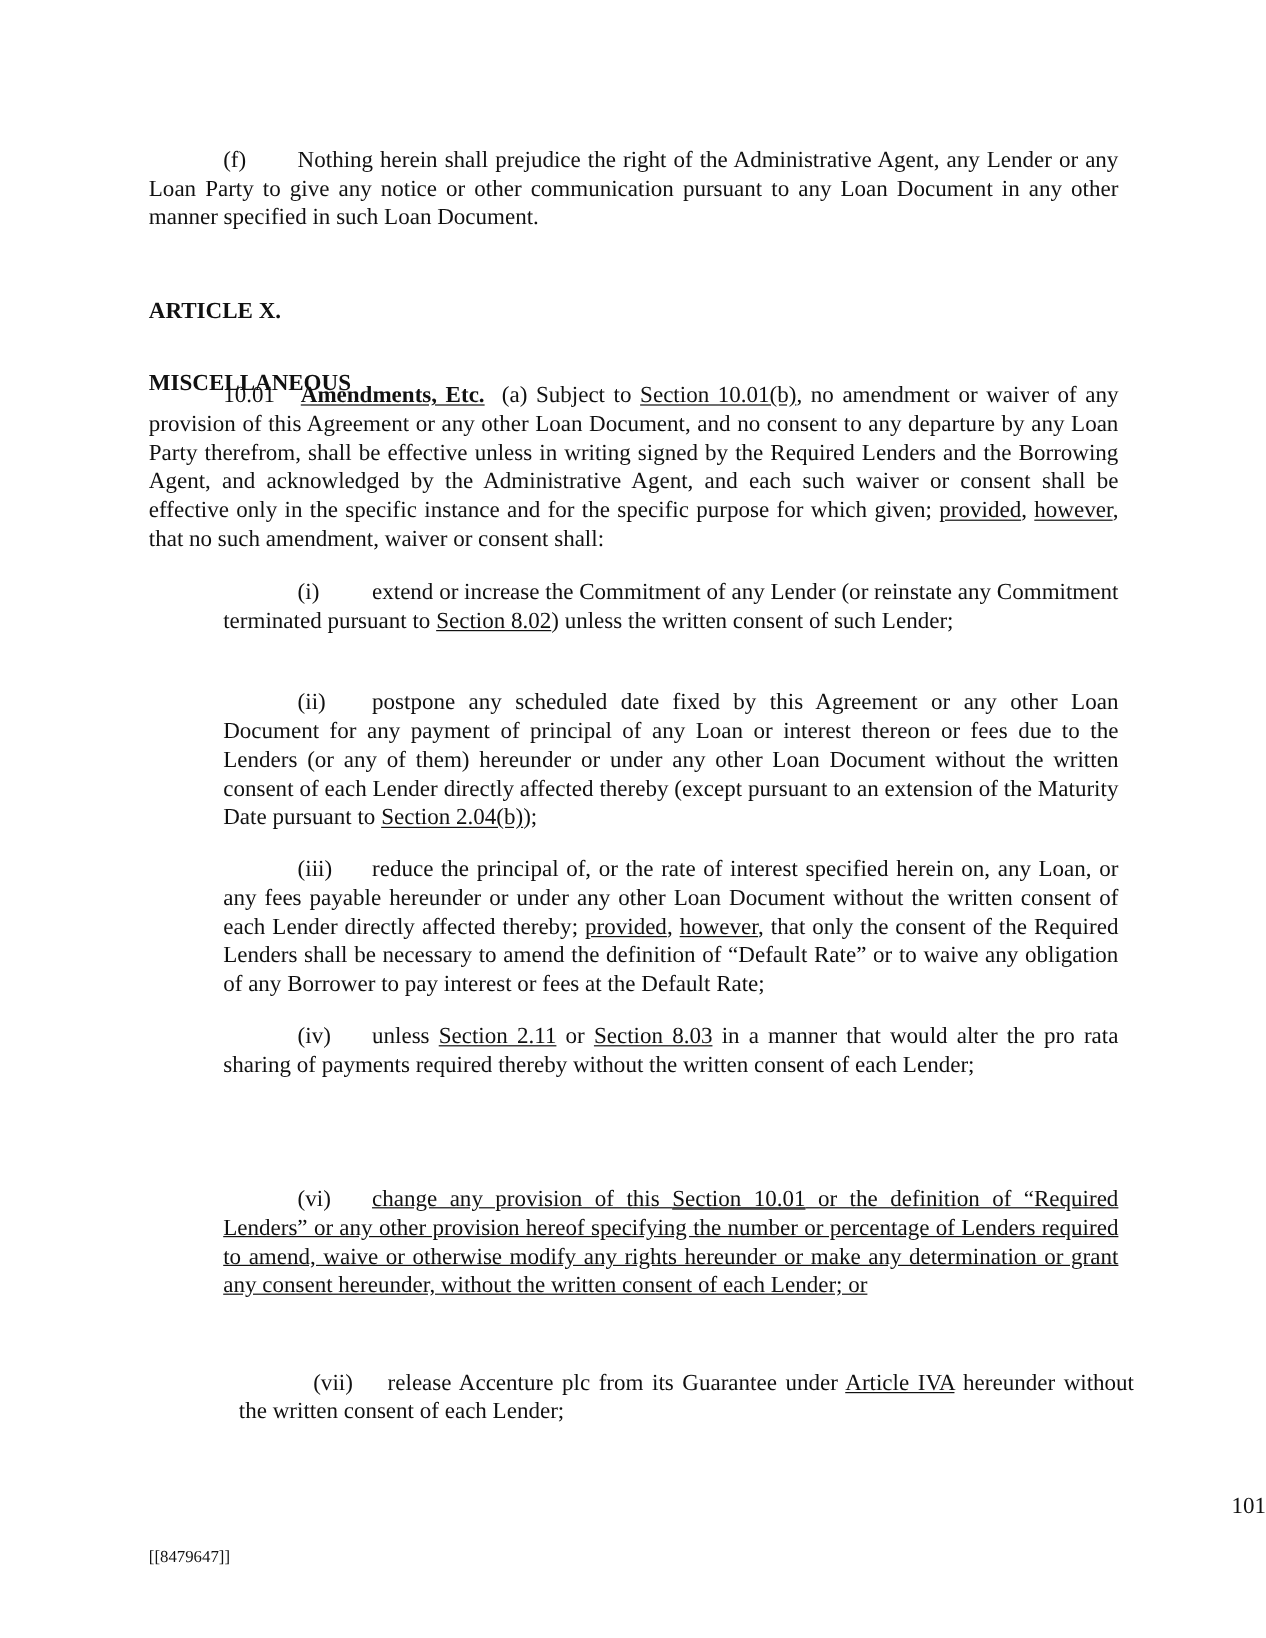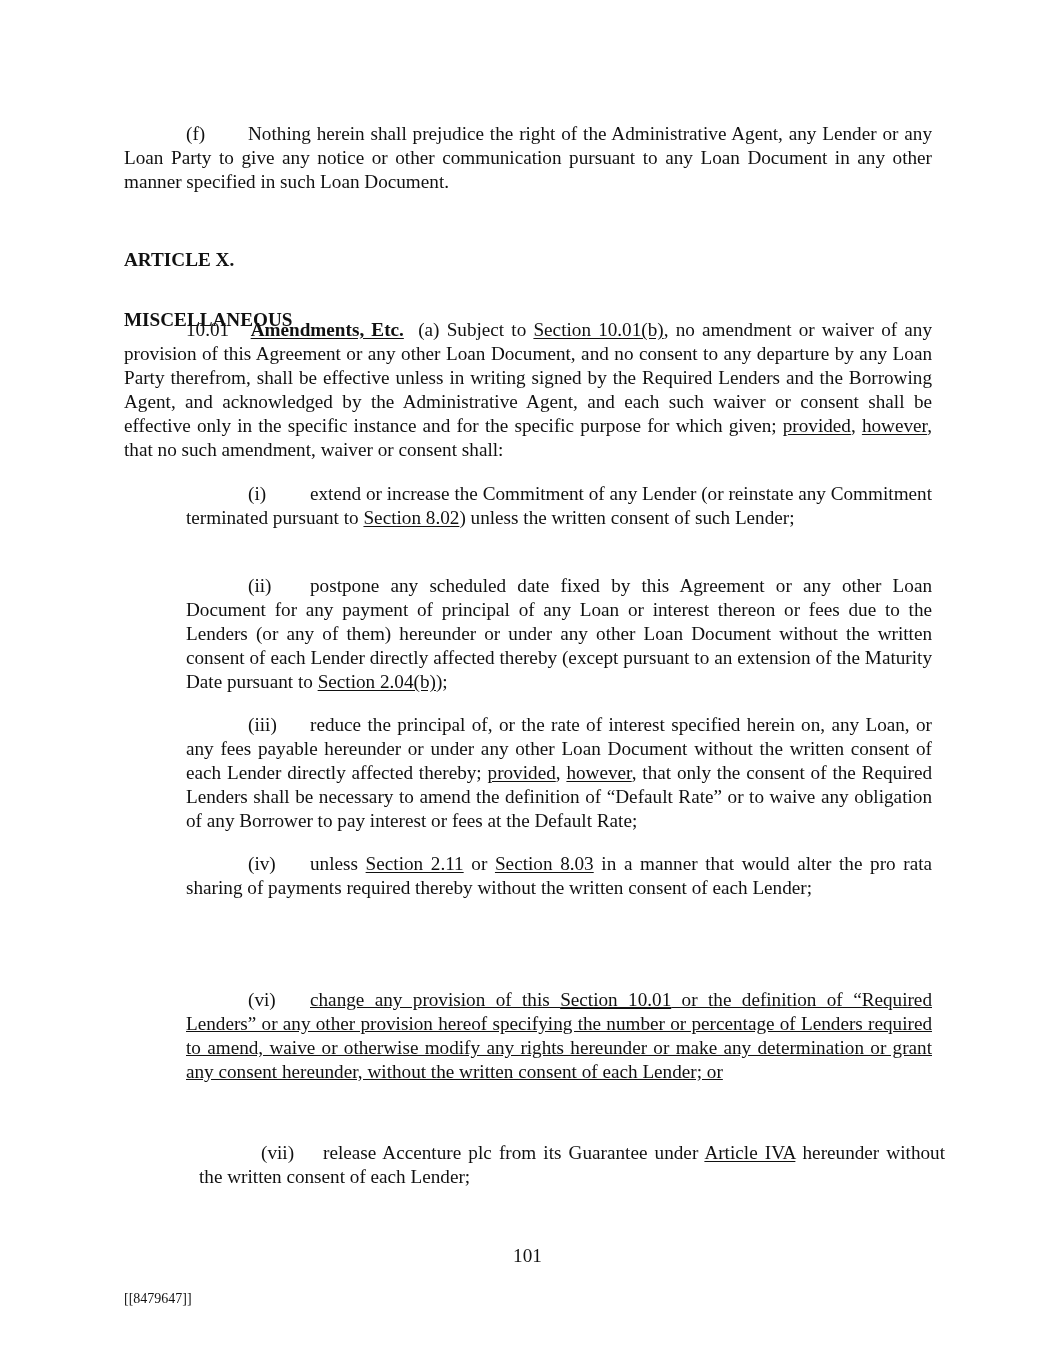--- a/index.html
+++ b/index.html
@@ -7,21 +7,21 @@
            font-family: "Liberation Serif", "DejaVu Serif", serif; color: #111; }
     .page { position: absolute; left: 0; top: 0; width: 949px; height: 1365px; }
     .para { position: absolute; font-size: 19.2px; line-height: 24px; text-align: justify; text-align-last: left; }
     .full { left: 124px; width: 808px; }
     .indent { left: 186px; width: 746px; }
     .tab { display: inline-block; }
     .heading { position: absolute; left: 124px; width: 808px; text-align: left; font-weight: bold; font-size: 19.2px; line-height: 24px; }
     .u { text-decoration: underline; text-underline-offset: 2px; }
     .b { font-weight: normal; }
     .ub { font-weight: bold; text-decoration: underline; text-underline-offset: 2px; }
-    .page-number { position: absolute; left: 0; width: 1055px; top: 1245px; text-align: center; font-size: 19.2px; }
+    .page-number { position: absolute; left: 0; width: 1055px; top: 1245px; text-align: right; font-size: 19.2px; }
     .doc-id { position: absolute; left: 124px; top: 1291px; font-size: 14px; }
   </style>
 </head>
 <body>
 
 <div class="page">
 
   <p class="para full" style="top:122px; margin:0;">
     <span class="tab" style="width:62px;"></span><span class="tab" style="width:62px;">(f)</span><span><span>Nothing herein shall prejudice the right of the Administrative Agent, any Lender or any Loan Party to give any notice or other communication pursuant to any Loan Document in any other manner specified in such Loan Document.</span></span>
   </p>

